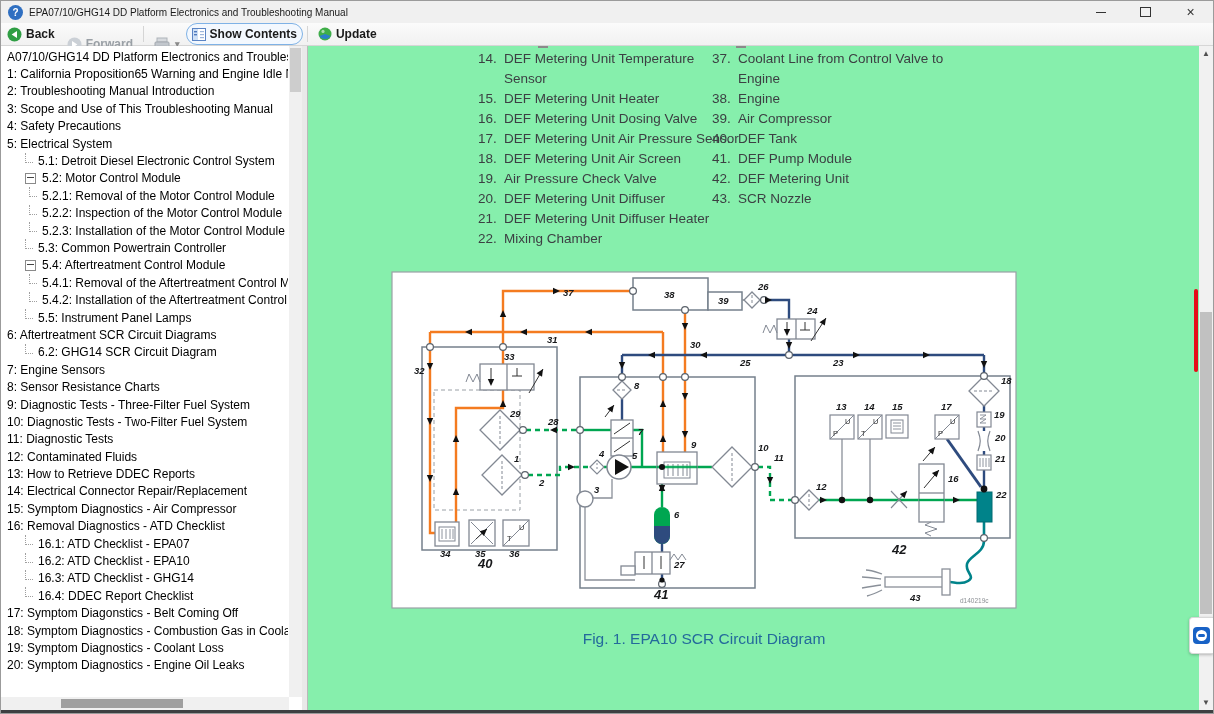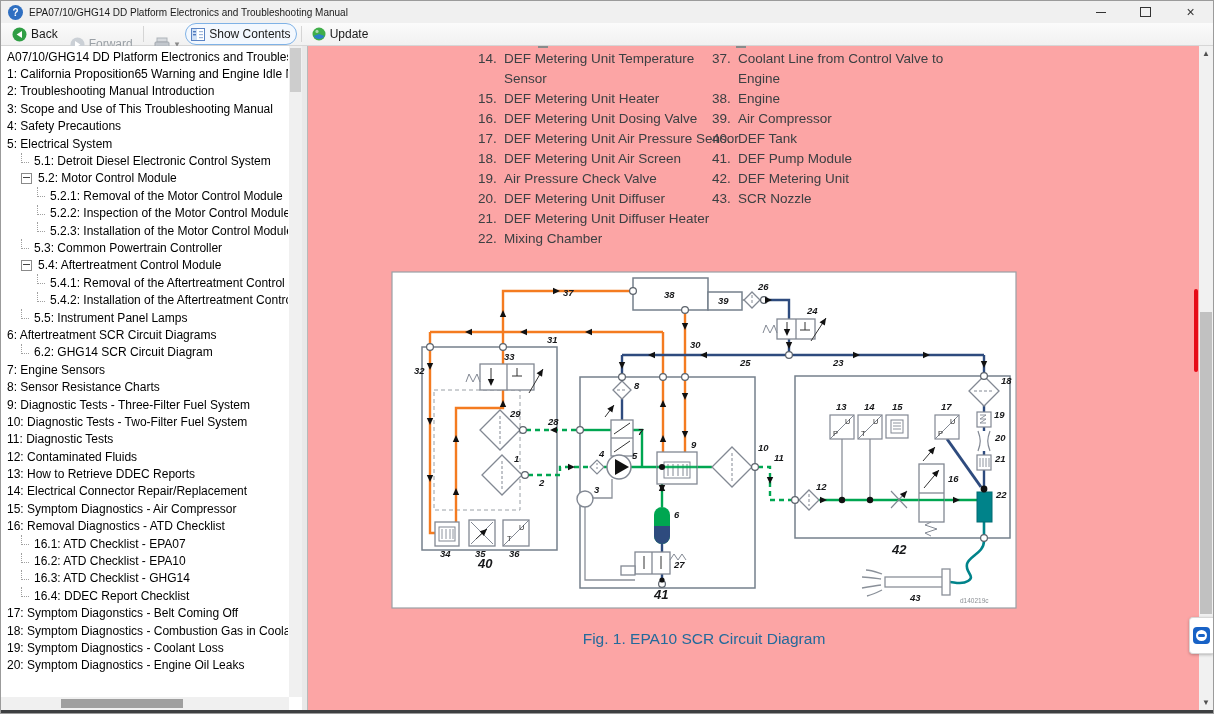--- a/index.html
+++ b/index.html
@@ -10,43 +10,43 @@
   .appicon{width:15px;height:15px;border-radius:50%;background:#2f6fc1;color:#fff;font-size:10px;font-weight:bold;
     display:flex;align-items:center;justify-content:center;margin:0 6px 0 7px;flex:none;}
   .title{font-size:10px;color:#1a1a1a;white-space:nowrap;flex:1;}
   .winbtns{display:flex;height:22px;flex:none;}
   .wbtn{width:45px;display:flex;align-items:center;justify-content:center;color:#333;}
   .wbtn .bar{width:10px;height:1px;background:#333;}
   .wbtn .box{width:9px;height:8px;border:1px solid #333;}
   .wbtn.close{font-size:14px;line-height:1;}
   
   .toolbar{height:22px;background:linear-gradient(#fbfbfb,#f1f1f1);border-bottom:1px solid #d6d6d6;
-    display:flex;align-items:center;padding-left:5px;flex:none;font-size:12px;color:#1a1a1a;}
+    display:flex;align-items:center;flex:none;font-size:12px;color:#1a1a1a;font-weight:bold;}
   .tb{display:inline-flex;align-items:center;gap:4px;padding:1px 5px;height:18px;border:1px solid transparent;white-space:nowrap;}
   .tb.disabled{color:#9aa0a6;margin-top:20px;}
   .tb.bordered{border:1px solid #7fb2e6;background:#f3f8fe;border-radius:11px;}
   .sep{width:1px;height:16px;background:#d5d5d5;margin:0 4px;flex:none;}
   .caret{font-size:9px;color:#8a8a8a;margin-left:1px;}
   
   .main{flex:1;display:flex;min-height:0;}
   .toc{width:301px;flex:none;position:relative;background:#fff;overflow:hidden;}
   .toclist{position:absolute;left:0;top:2px;right:14px;bottom:14px;overflow:hidden;}
   .trow{display:flex;align-items:center;height:17.4px;white-space:nowrap;}
-  .trow.lvl0{padding-left:4px;} .trow.lvl1{padding-left:20px;} .trow.lvl2{padding-left:36px;}
+  .trow.lvl0{padding-left:4px;} .trow.lvl1{padding-left:0;margin-left:24px;} .trow.lvl2{padding-left:28px;}
   .tlabel{font-size:12px;color:#000;padding:0 2px;}
   .tlabel.sel{background:#2a91f5;outline:1px solid #1467b8;color:#00122b;}
   .elbow{width:7px;height:9px;border-left:1px dotted #9f9f9f;border-bottom:1px dotted #9f9f9f;margin:-7px 3px 0 0;flex:none;}
   .minus{width:9px;height:9px;border:1px solid #8a8a8a;background:#fff;position:relative;margin-right:4px;flex:none;}
   .minus::after{content:"";position:absolute;left:1px;right:1px;top:3px;height:1px;background:#444;}
   .vscroll{position:absolute;top:0;right:0;bottom:13px;width:13px;background:#f0f0f0;}
   .vscroll .thumb{position:absolute;left:1px;right:1px;top:2px;height:44px;background:#cdcdcd;}
   .hscroll{position:absolute;left:0;right:13px;bottom:0;height:13px;background:#f0f0f0;}
   .hscroll .thumb{position:absolute;top:2px;height:9px;left:60px;width:122px;background:#9f9f9f;}
   .splitter{width:5px;flex:none;background:#e9e9e9;border-right:1px solid #b9b9b9;}
-  .content{flex:1;position:relative;background:#fca5a5;overflow:hidden;text-decoration:underline;}
+  .content{flex:1;position:relative;background:#86efac;overflow:hidden;text-decoration:underline;}
   
   .legendcol{position:absolute;top:3px;font-size:13.5px;color:#3c4043;}
   .legendcol.left{left:170px;} .legendcol.right{left:404px;}
   .leg{display:flex;line-height:20px;}
   .lnum{width:26px;flex:none;}
   .lline{white-space:nowrap;}
   .frag{position:absolute;top:0;height:2px;width:10px;background:#8a8a8a;}
   
   .diagram{position:absolute;left:82px;top:224px;}
   .caption{position:absolute;left:82px;top:584px;width:628px;text-align:center;font-size:15.5px;color:#246a9b;}

